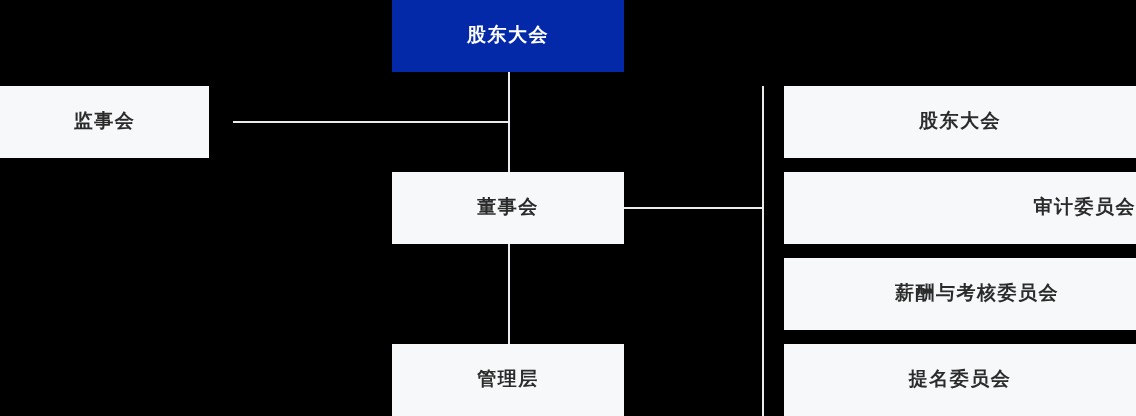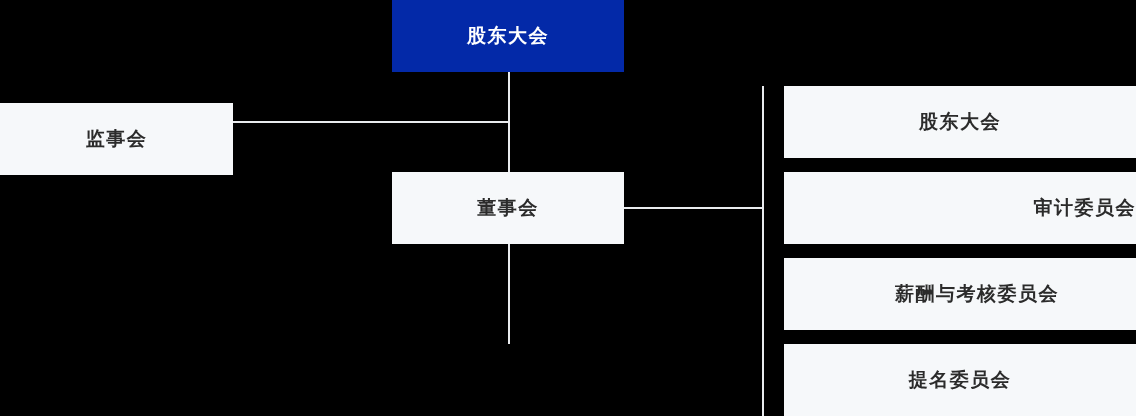--- a/index.html
+++ b/index.html
@@ -10,20 +10,21 @@
   }
   body {
     font-family: "Liberation Sans", "DejaVu Sans", sans-serif;
   }
   #org-chart {
     position: relative;
     width: 1136px;
     height: 416px;
     background: #000000;
     overflow: hidden;
+    font-family: Liberation Mono, monospace;
   }
 
   
   .node {
     position: absolute;
     display: flex;
     align-items: center;
     justify-content: center;
     box-sizing: border-box;
     font-size: 19px;
@@ -37,21 +38,21 @@
     background: #0329a8;
     color: #ffffff;
   }
   .node--plain {
     background: #f6f8fa;
     color: #2b2b2b;
   }
 
   
   .node--shareholders { left: 392px; top: 0px;   width: 232px; height: 72px; }
-  .node--supervisors  { left: 0px;   top: 103px;  width: 233px; height: 72px; }
+  .node--supervisors  { left: 0px;   top: 86px;  width: 209px; height: 72px; }
   .node--directors    { left: 392px; top: 172px; width: 232px; height: 72px; }
   .node--management   { left: 392px; top: 344px; width: 232px; height: 72px; }
 
   .node--cmt0 { left: 784px; top: 86px;  width: 352px; height: 72px; }
   .node--cmt1 { left: 784px; top: 172px; width: 352px; height: 72px; justify-content: flex-end; }
   .node--cmt2 { left: 784px; top: 258px; width: 386px; height: 72px; }
   .node--cmt3 { left: 784px; top: 344px; width: 352px; height: 72px; }
 
   
   .connector {
@@ -85,20 +86,23 @@
   </div>
 
   <div class="node node--plain node--supervisors">
     <span>监事会</span>
   </div>
 
   <div class="node node--plain node--directors">
     <span>董事会</span>
   </div>
 
+  <div class="node node--plain node--management">
+    <span>管理层</span>
+  </div>
 
   <div class="node node--plain node--cmt0">
     <span>股东大会</span>
   </div>
 
   <div class="node node--plain node--cmt1">
     <span>审计委员会</span>
   </div>
 
   <div class="node node--plain node--cmt2">

